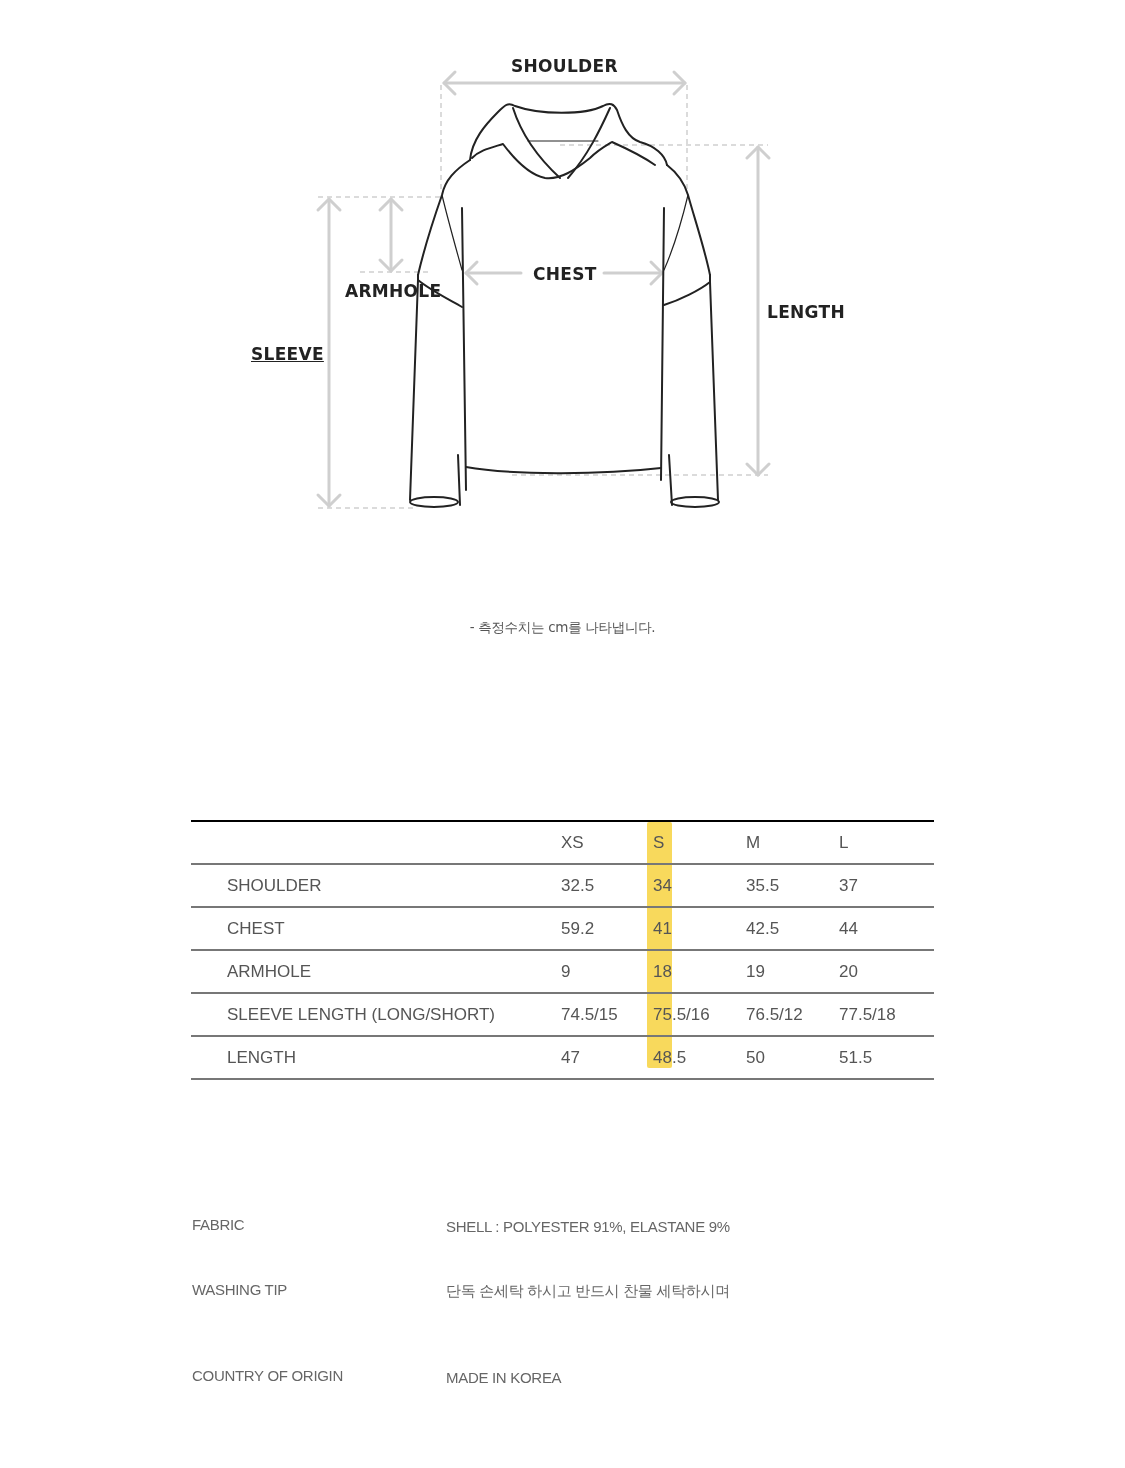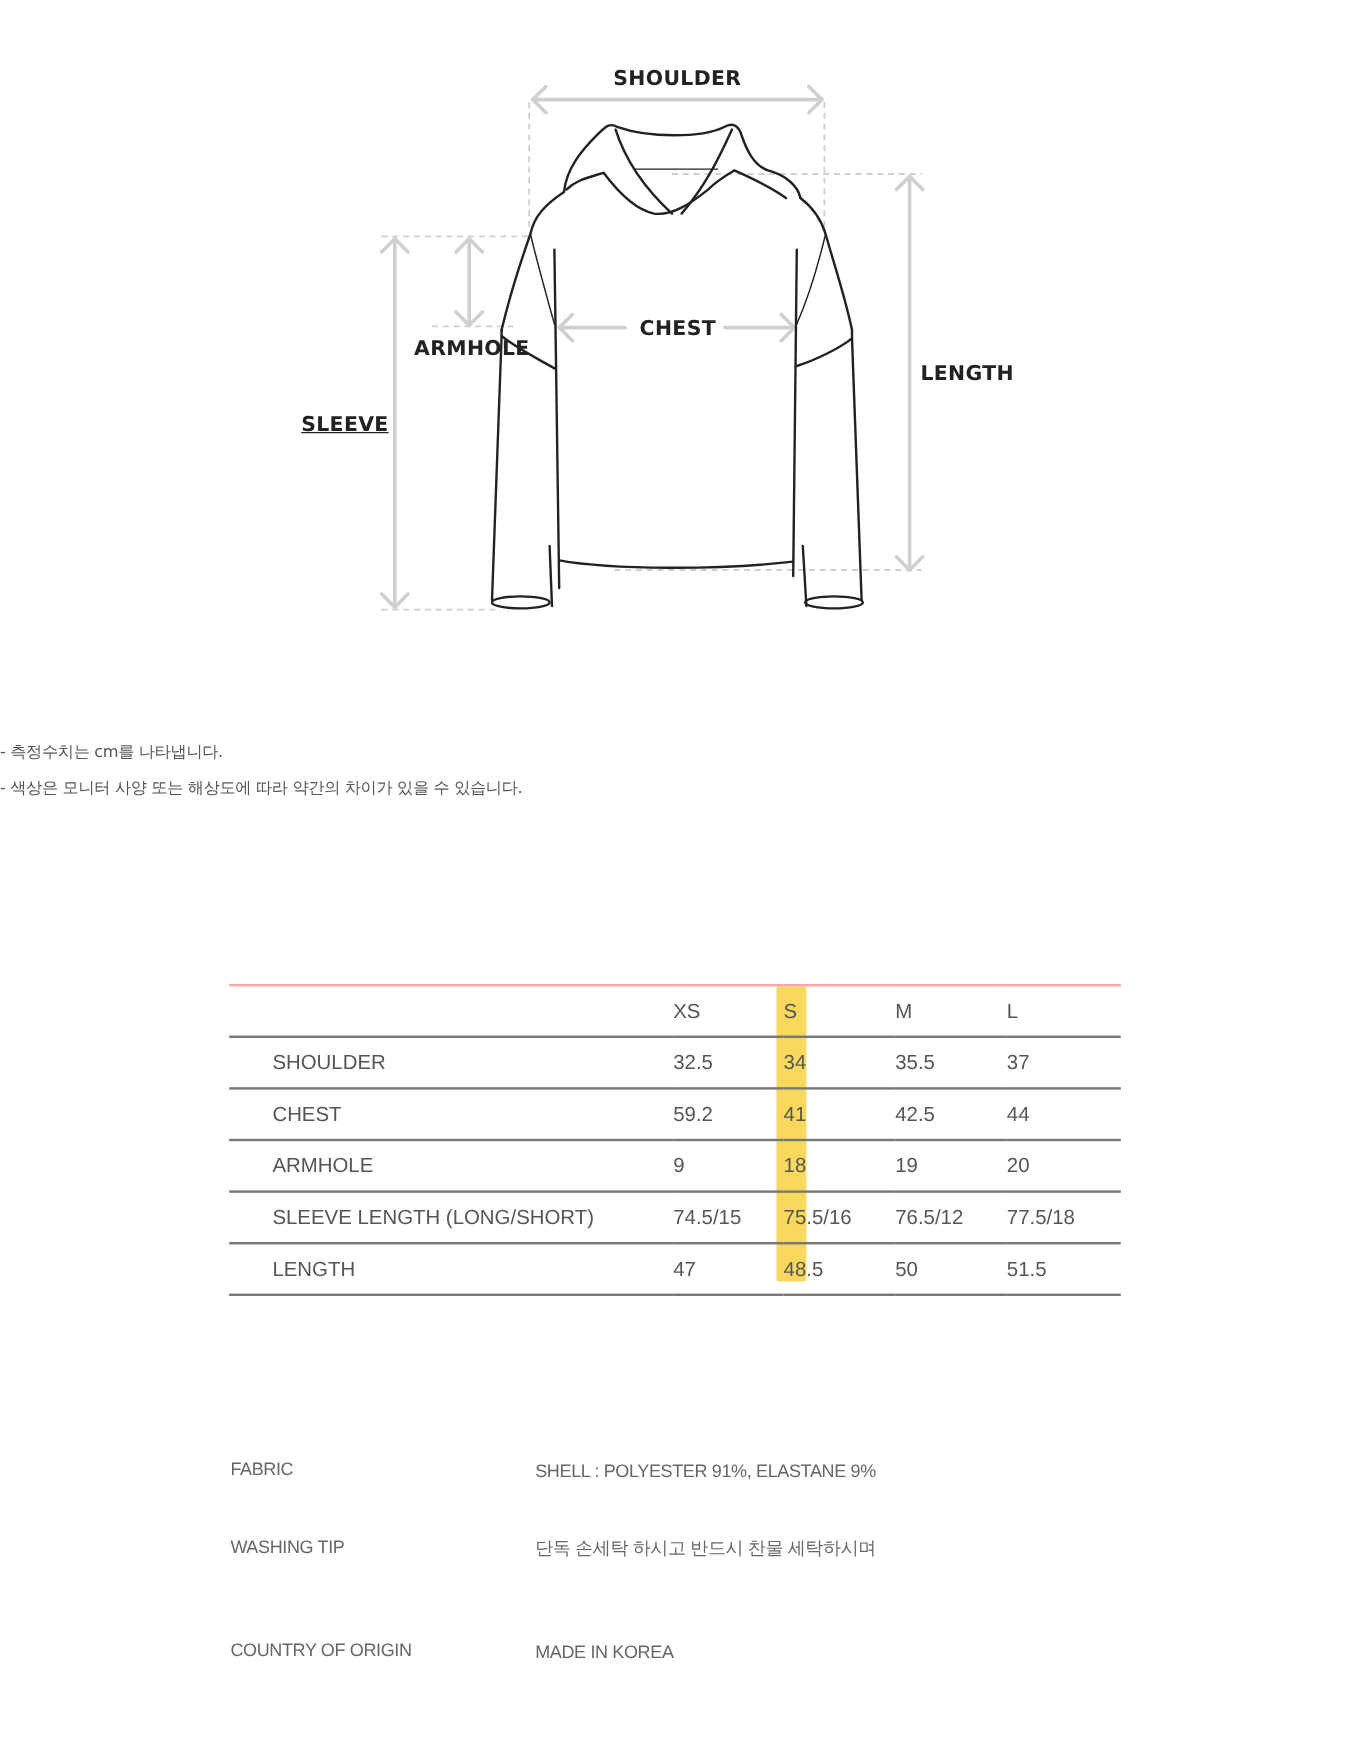--- a/index.html
+++ b/index.html
@@ -1,24 +1,24 @@
 <!DOCTYPE html>
 <html><head>
   <meta charset="utf-8">
   <style>
     html, body { margin: 0; padding: 0; background: #ffffff; }
     body { width: 1125px; height: 1468px; position: relative; overflow: hidden; font-family: "DejaVu Sans", sans-serif; color: #333; }
     .diagram { position: absolute; left: 0; top: 0; width: 1125px; height: 540px; }
     .diagram svg { position: absolute; left: 0; top: 0; }
     .dlabel { position: absolute; font-family: "DejaVu Sans", sans-serif; font-weight: bold; font-size: 17px; color: #222; letter-spacing: 0.3px; }
-    .notes { position: absolute; left: 0; top: 612px; width: 1125px; }
+    .notes { position: absolute; left: 0; top: 612px; width: 1125px; text-align: center; }
     .note { font-size: 13.5px; color: #555; line-height: 30px; letter-spacing: -0.3px; }
     .size-table { position: absolute; left: 191px; top: 820px; width: 743px; border-collapse: collapse; font-family: "Liberation Sans", sans-serif; }
     .size-table tr { height: 43px; }
-    .size-table td, .size-table th { border-top: 2px solid #fca5a5; border-bottom: 2px solid #777; font-weight: normal; font-size: 17px; color: #555; text-align: left; padding: 0; vertical-align: middle; }
+    .size-table td, .size-table th { border-top: 2px solid #000000; border-bottom: 2px solid #777; font-weight: normal; font-size: 17px; color: #555; text-align: left; padding: 0; vertical-align: middle; }
     .size-table .rowlabel { padding-left: 36px; width: 334px; }
     .size-table .c-xs { width: 92px; }
     .size-table .c-s { width: 93px; position: relative; }
     .size-table .c-m { width: 93px; }
     .highlight { position: absolute; left: 647px; top: 822px; width: 25px; height: 246px; background: #f7d54a; border-radius: 2px; opacity: 0.9; }
     .size-table .c-s span { position: relative; z-index: 2; }
     .info { position: absolute; left: 192px; font-family: "Liberation Sans", sans-serif; font-size: 15px; color: #666; letter-spacing: -0.3px; }
     .info .k { position: absolute; left: 0; top: 0; white-space: nowrap; }
     .info .v { position: absolute; left: 254px; top: 0; white-space: nowrap; line-height: 21px; text-align: right; }
   </style>
@@ -95,21 +95,20 @@
   </svg>
   <div class="dlabel" style="left:511px; top:56px;">SHOULDER</div>
   <div class="dlabel" style="left:533px; top:264px;">CHEST</div>
   <div class="dlabel" style="left:345px; top:281px;">ARMHOLE</div>
   <div class="dlabel" style="left:251px; top:344px;text-decoration:underline;">SLEEVE</div>
   <div class="dlabel" style="left:767px; top:302px;">LENGTH</div>
 </div>
 
 <div class="notes">
   <div class="note">- 측정수치는 cm를 나타냅니다.</div>
-  <div class="note">- 색상은 모니터 사양 또는 해상도에 따라 약간의 차이가 있을 수 있습니다.</div>
 </div>
 
 <div class="highlight"></div>
 
 <table class="size-table">
   <tbody>
       <tr>
     <th class="rowlabel"></th>
     <th class="c-xs">XS</th>
     <th class="c-s"><span>S</span></th>

